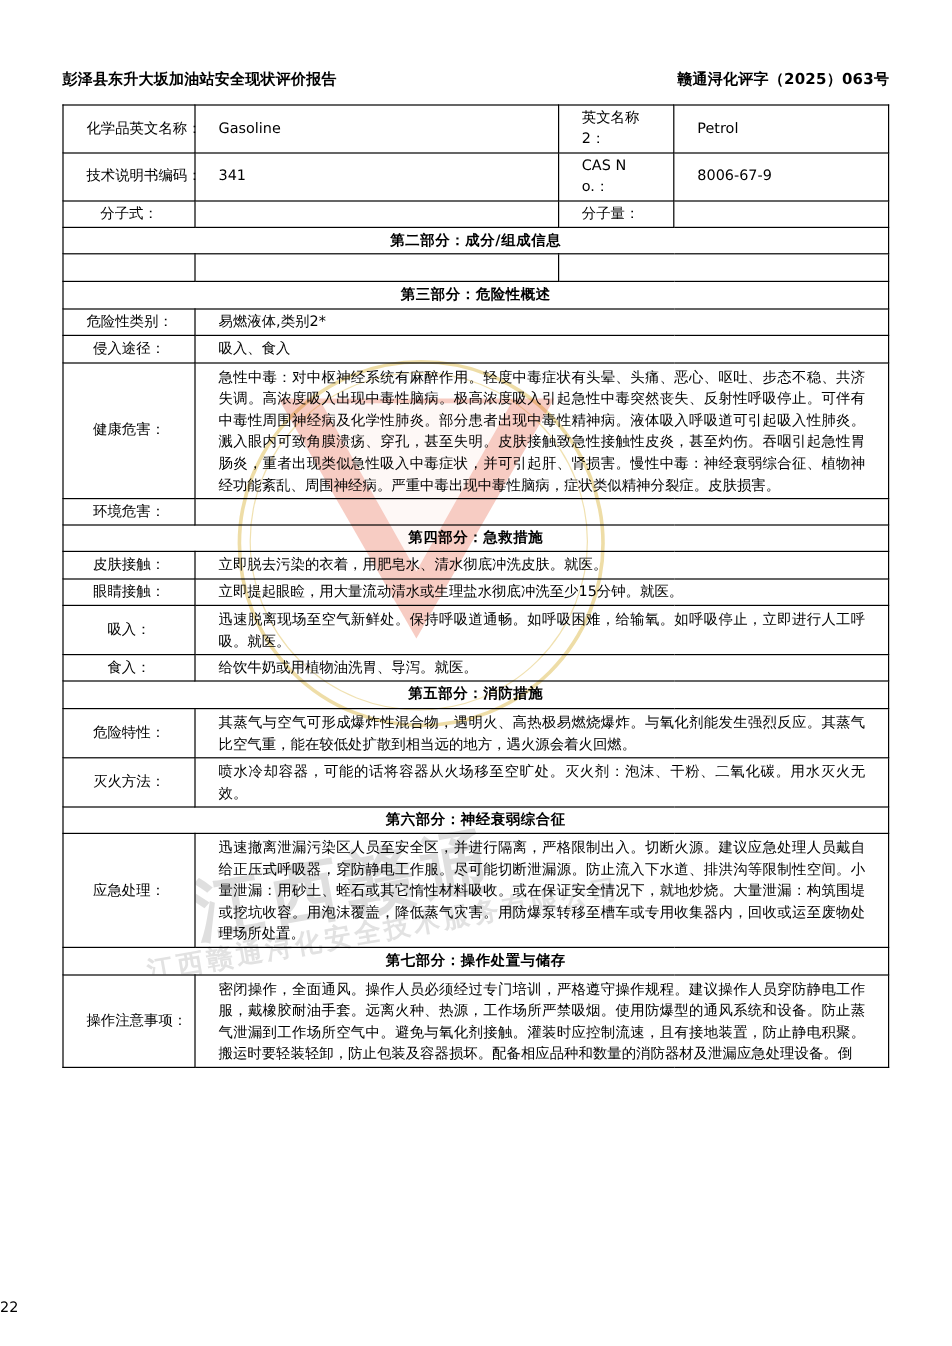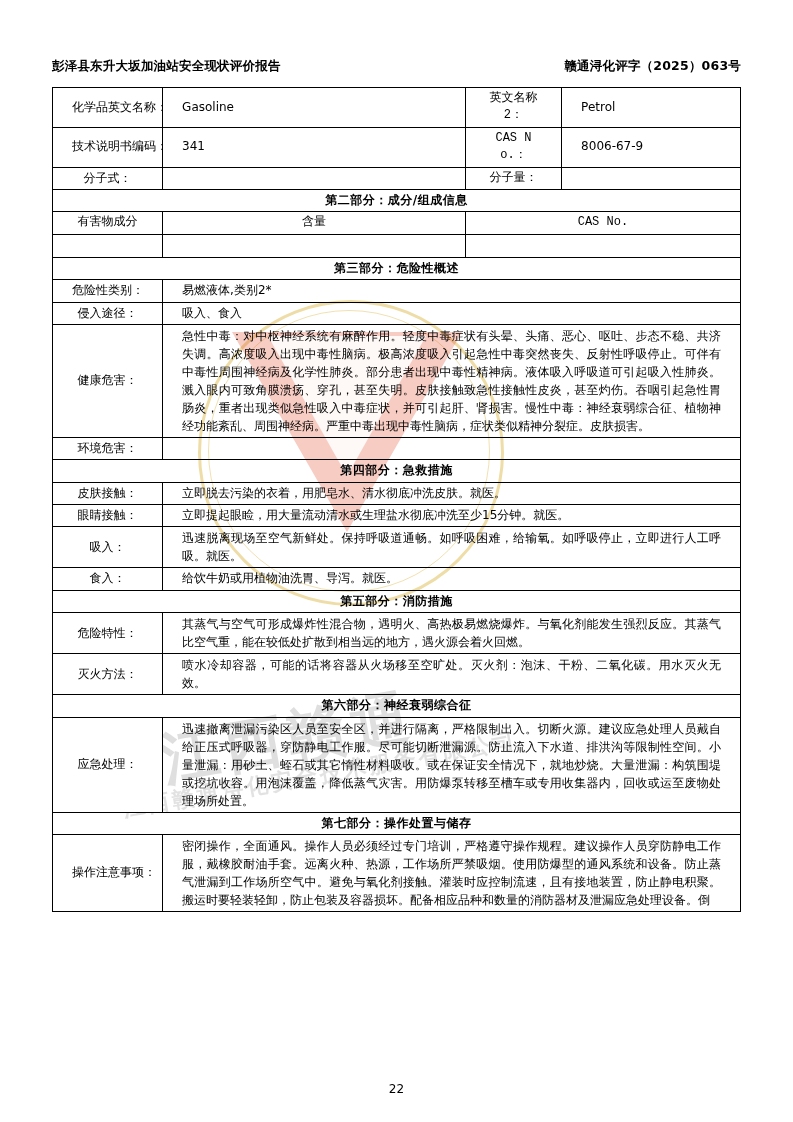--- a/index.html
+++ b/index.html
@@ -55,37 +55,35 @@
   td.value {
     text-align: left;
     padding-left: 6px;
   }
   td.section {
     text-align: center;
     font-weight: bold;
     letter-spacing: 0.5px;
   }
   td.center {
-    text-align: center;
-    font-family: Liberation Mono, monospace;
   }
   td.body {
     text-align: justify;
     text-justify: inter-ideograph;
     padding: 3px 5px;
     line-height: 1.5;
   }
   .empty-row td { height: 18px; }
 
   .pageno {
     position: absolute;
     bottom: 26px;
     left: 0;
     width: 793px;
-    text-align: center;
+    text-align: left;
     font-size: 12px;
   }
 
   
   .wm {
     position: absolute;
     pointer-events: none;
     z-index: 5;
   }
   .wm-circle {
@@ -187,25 +185,20 @@
           <td class="label">分子式：</td>
           <td class="value"></td>
           <td class="center">分子量：</td>
           <td class="value"></td>
         </tr>
 
         <tr>
           <td class="section" colspan="4">第二部分：成分/组成信息</td>
         </tr>
 
-        <tr>
-          <td class="center">有害物成分</td>
-          <td class="center">含量</td>
-          <td class="center" colspan="2">CAS No.</td>
-        </tr>
         <tr class="empty-row">
           <td class="center"></td>
           <td class="center"></td>
           <td class="center" colspan="2"></td>
         </tr>
 
         <tr>
           <td class="section" colspan="4">第三部分：危险性概述</td>
         </tr>
 

